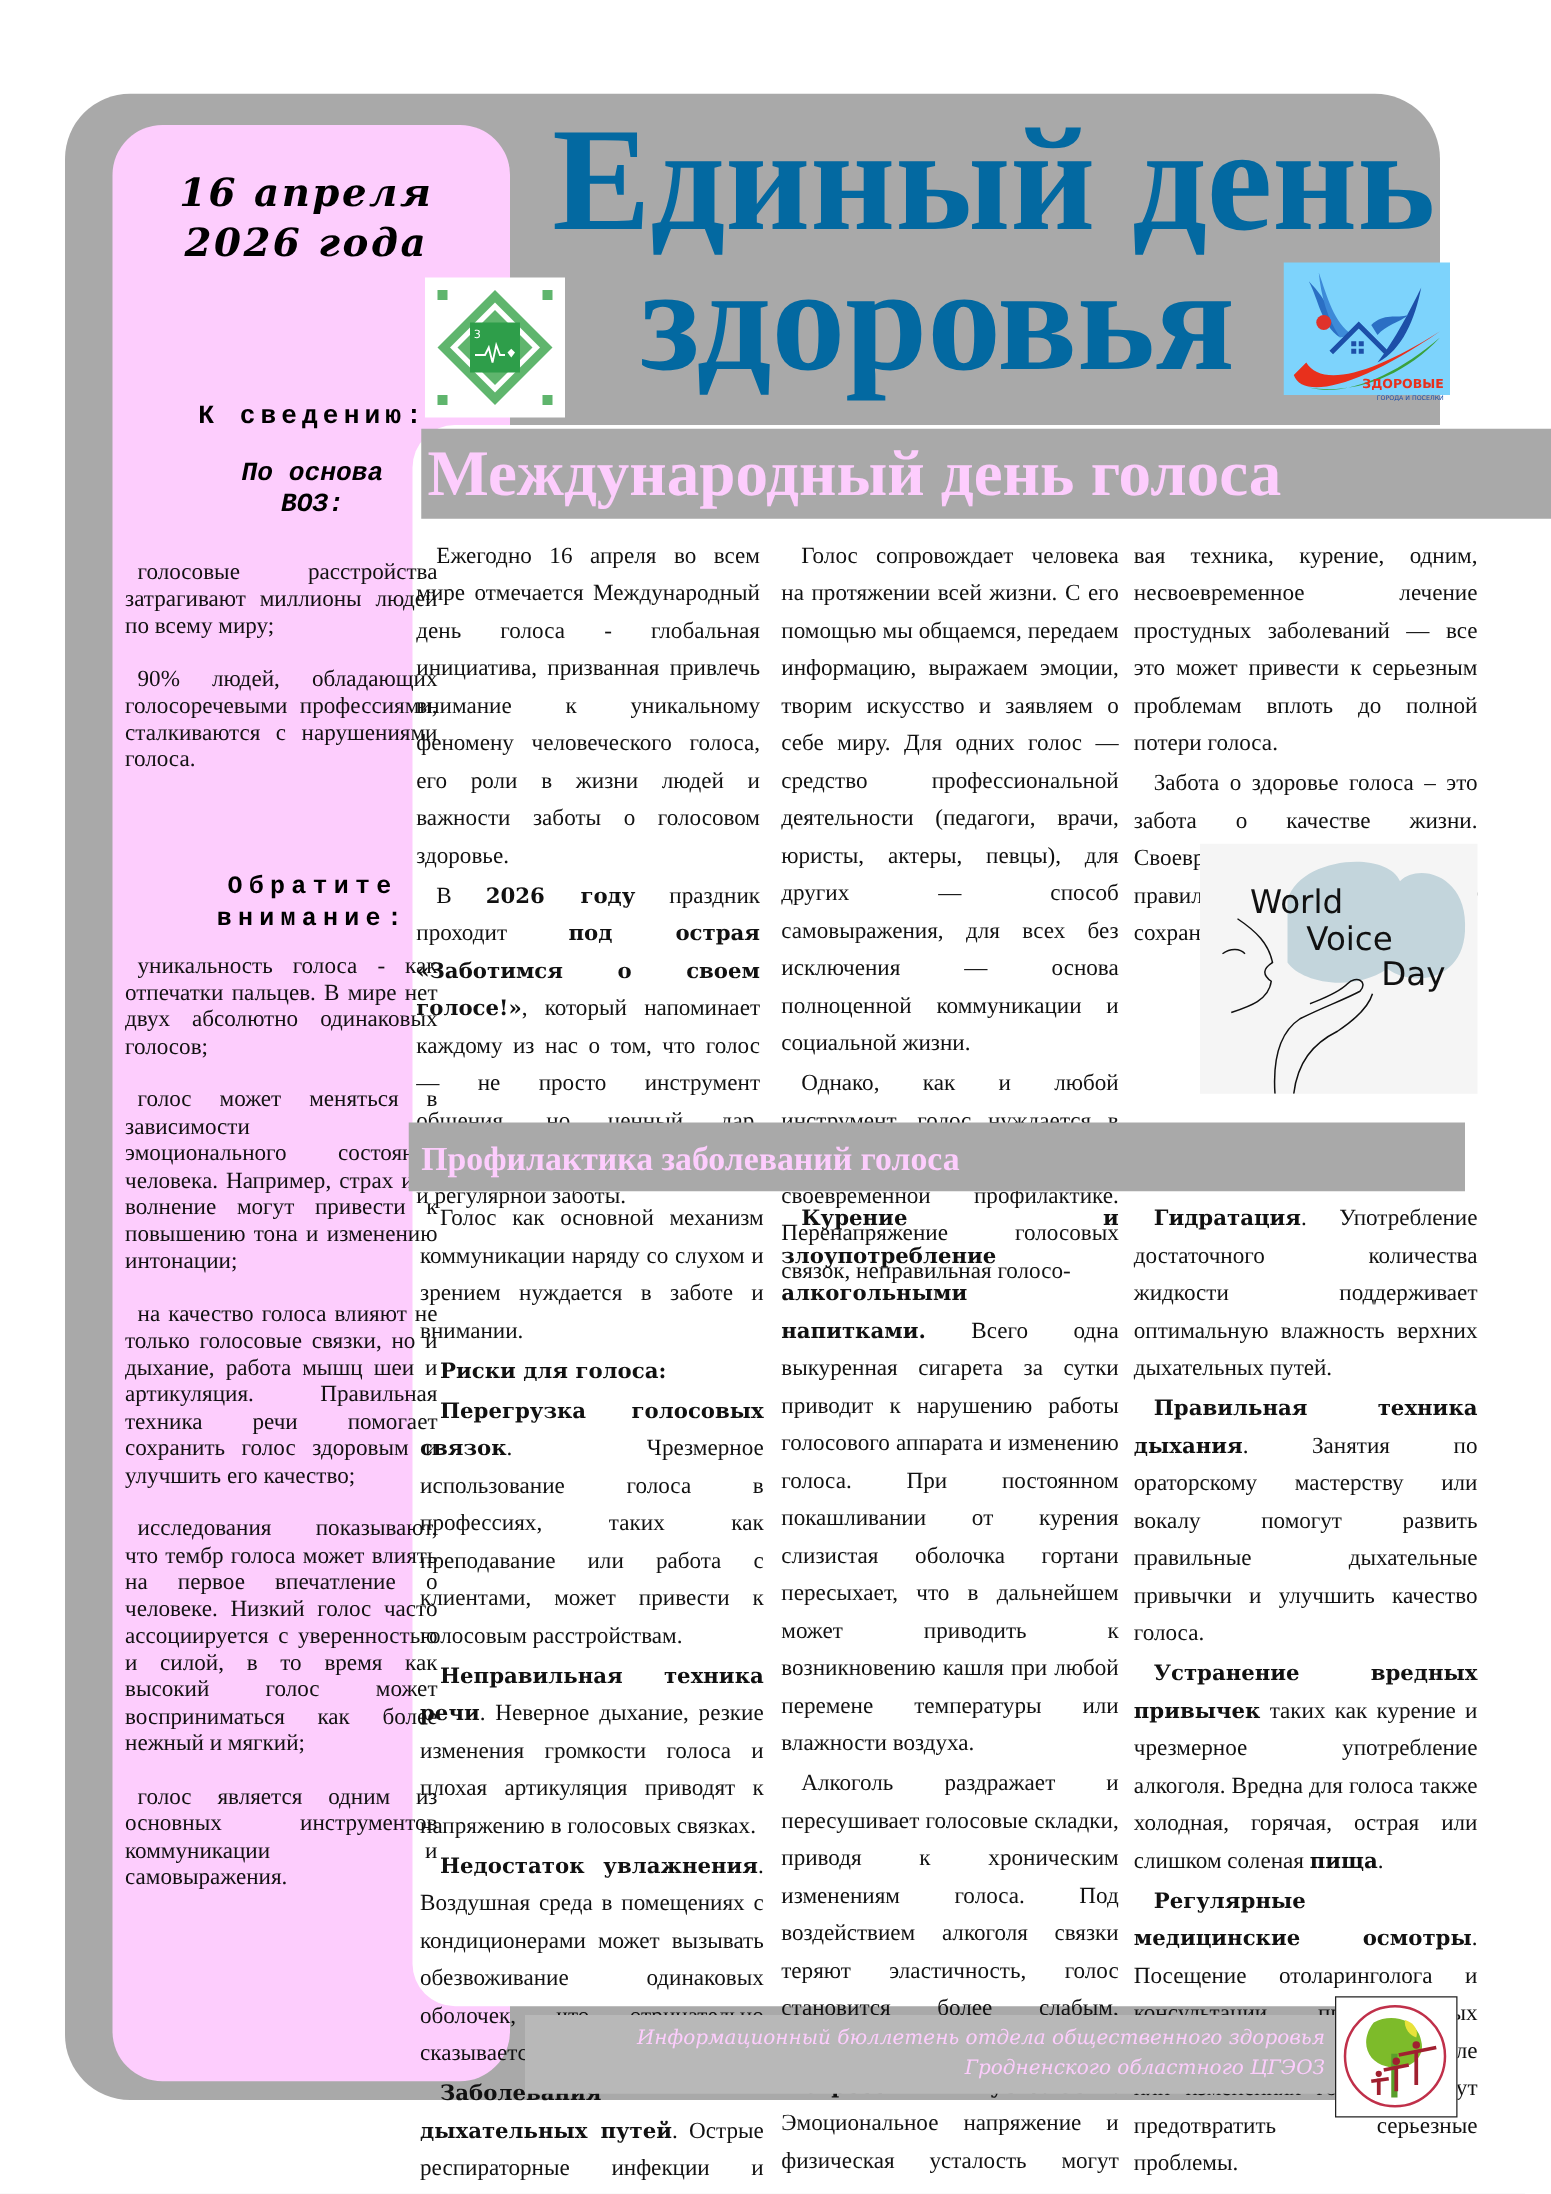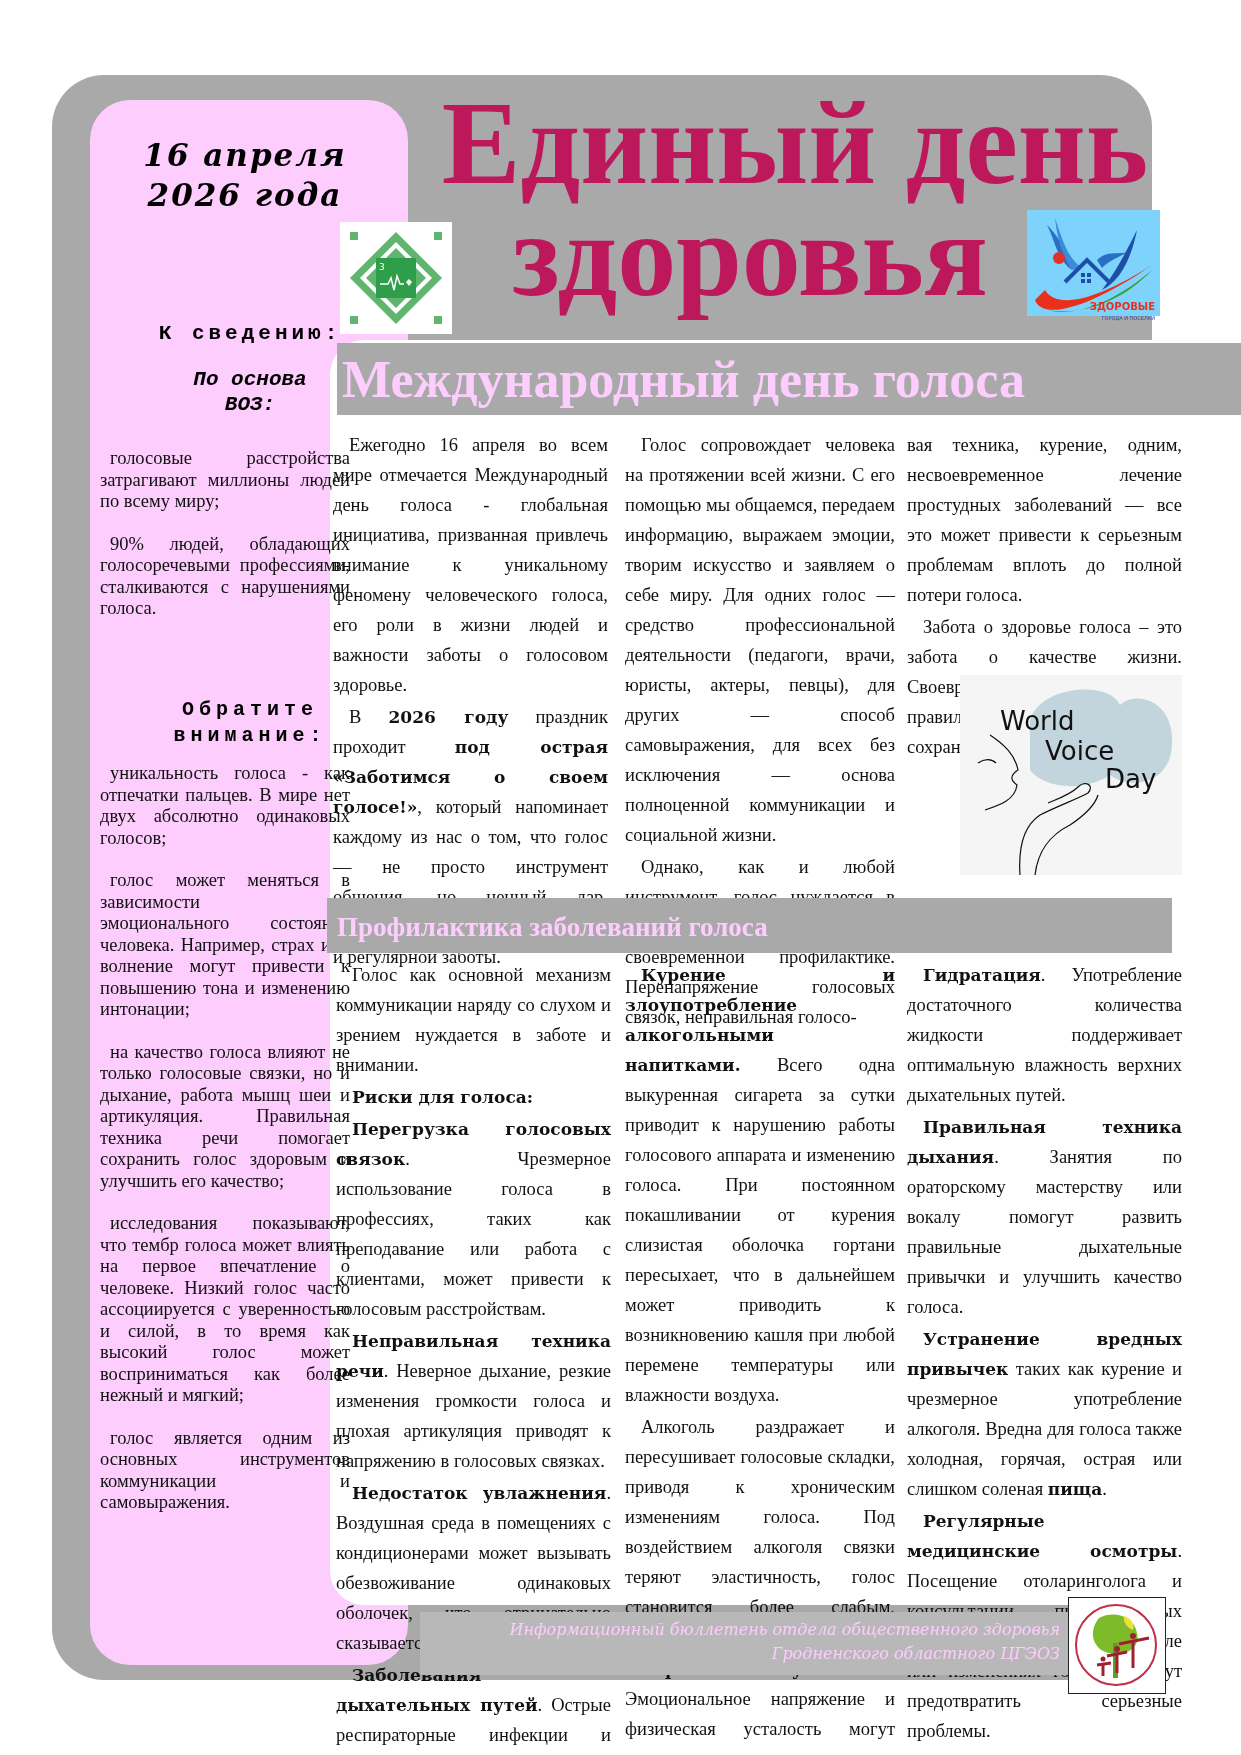--- a/index.html
+++ b/index.html
@@ -11,21 +11,21 @@
 
   .sidebar { position: absolute; left: 90px; top: 100px; width: 318px; height: 1565px;
              background: #fdcdfd; border-radius: 40px; }
 
   .date { position: absolute; left: 110px; top: 135px; width: 270px; text-align: center;
           font-family: "DejaVu Serif", serif; font-style: italic; font-weight: bold;
           font-size: 31px; line-height: 40px; letter-spacing: 2px; color: #000; }
   .date span { display: block; }
 
   .title { position: absolute; left: 425px; top: 88px; width: 740px; text-align: center;
-           font-family: "Liberation Serif", serif; font-weight: bold; color: #be185d;
+           font-family: "Liberation Serif", serif; font-weight: bold; color: #0369a1;
            font-size: 118px; line-height: 112px; }
   .title span { display: block; }
   .title .l2 { padding-left: 0; margin-left: -90px; }
 
   .logo-left { position: absolute; left: 340px; top: 222px; width: 112px; height: 112px; background: #fff;
                display: flex; align-items: center; justify-content: center; }
   .logo-right { position: absolute; left: 1027px; top: 210px; width: 133px; height: 106px; background: #7dd3fc; }
 
   .main-panel { position: absolute; left: 330px; top: 340px; width: 860px; height: 1265px;
                 background: #fff; border-radius: 34px 0 0 34px; }

